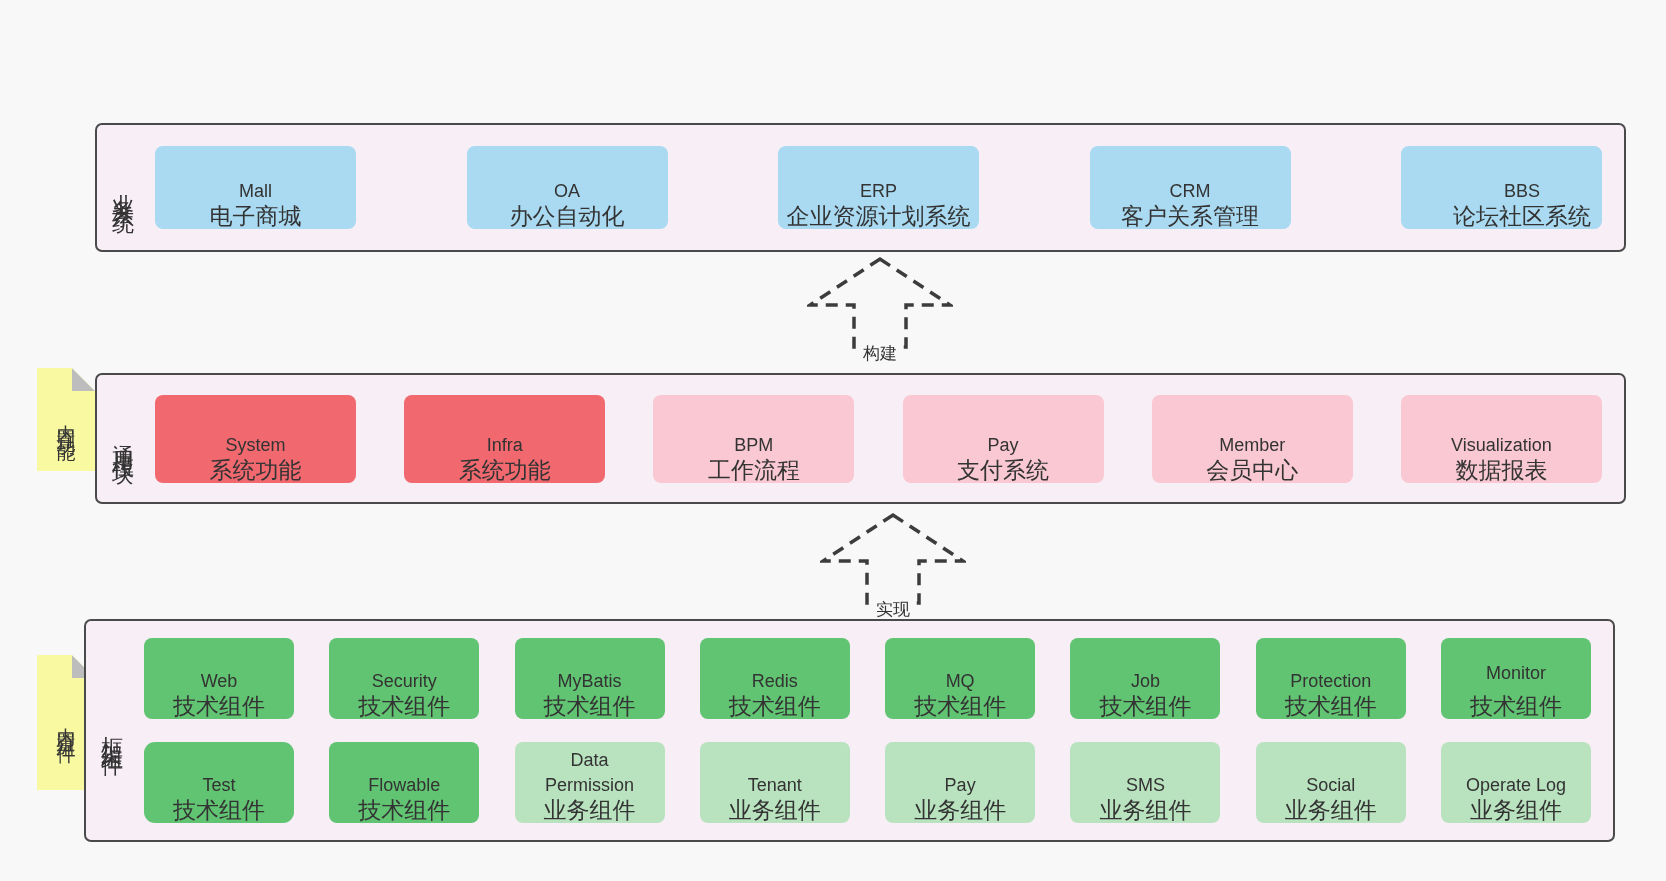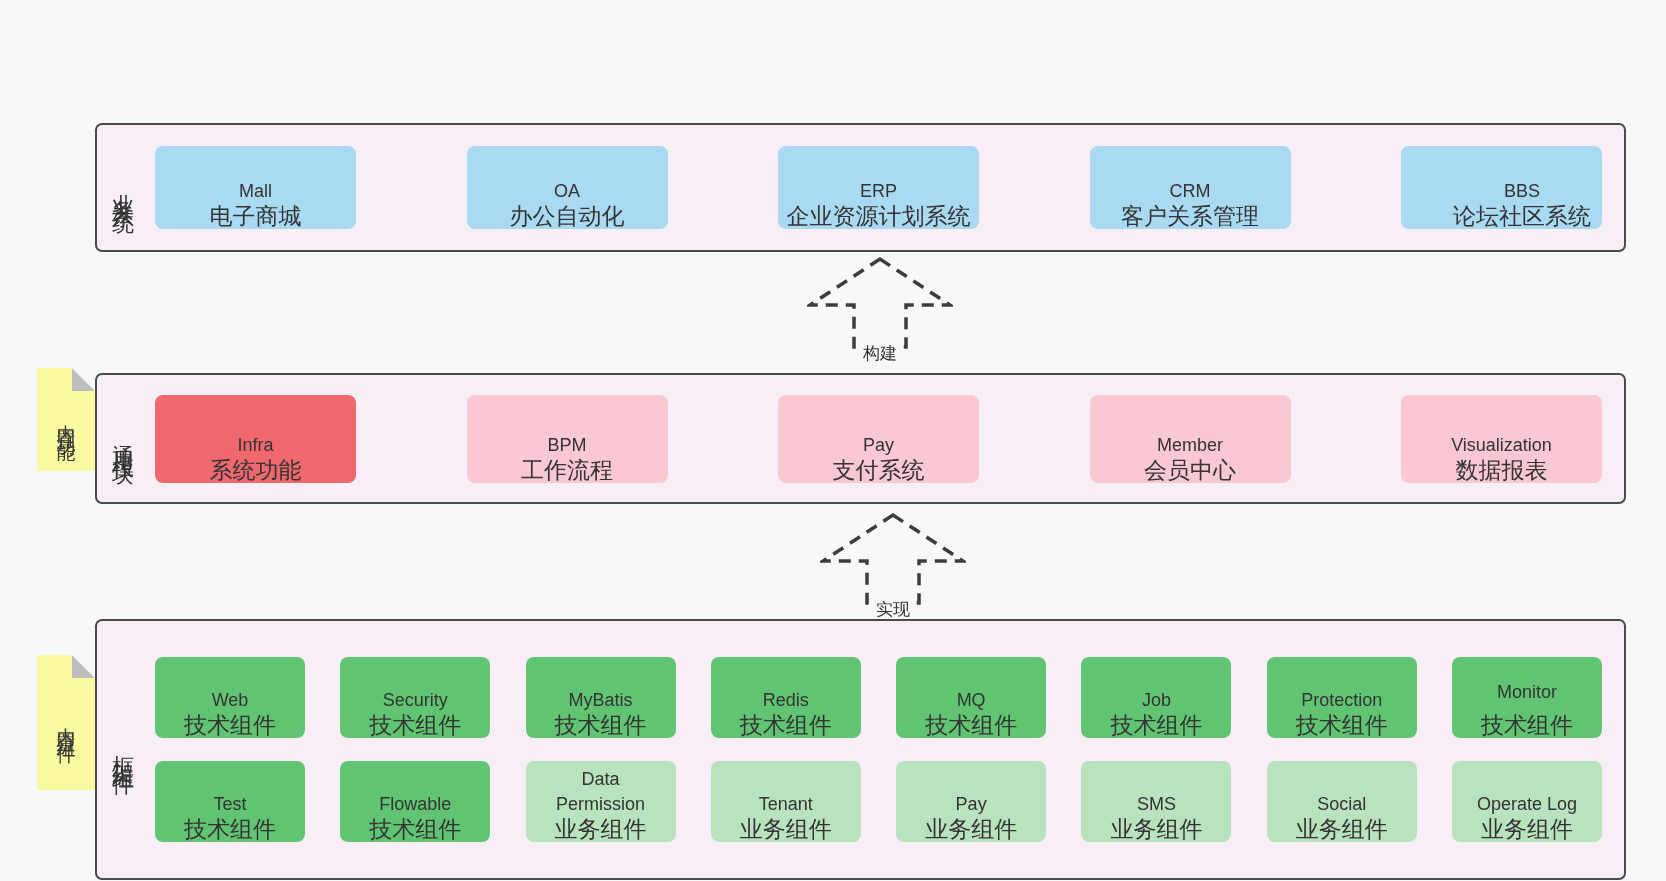--- a/index.html
+++ b/index.html
@@ -11,21 +11,21 @@
     color: var(--text, #333);
   }
   .panel {
     position: absolute;
     background: var(--panelBg);
     border: 2px solid var(--panelBorder);
     border-radius: 7px;
   }
   #panel-0 { left: 95px;  top: 123px; width: 1531px; height: 129px; }
   #panel-1 { left: 95px;  top: 373px; width: 1531px; height: 131px; }
-  #panel-2 { left: 95px;  top: 619px; width: 1531px; height: 261px; }
+  #panel-2 { left: 84px;  top: 619px; width: 1531px; height: 223px; }
 
   .vlabel {
     position: absolute;
     left: 11px; top: 50%;
     transform: translateY(-50%);
     writing-mode: vertical-rl;
     text-orientation: upright;
     font-size: 22px;
     letter-spacing: 6px;
     color: var(--text);
@@ -143,20 +143,24 @@
   <div class="sticky-tab" id="tab-1">
     <div class="fold"></div>
     <div class="tab-text">内置功能</div>
   </div>
 
   <section class="panel" id="panel-1">
     <div class="vlabel">通用模块</div>
     <div class="rows">
         <div class="row">
           <div class="box" style="background: var(--red);">
+    <div class="box-name">System</div>
+    <div class="box-sub">系统功能</div>
+  </div>
+          <div class="box" style="background: var(--red);">
     <div class="box-name">Infra</div>
     <div class="box-sub">系统功能</div>
   </div>
           <div class="box" style="background: var(--pink);">
     <div class="box-name">BPM</div>
     <div class="box-sub">工作流程</div>
   </div>
           <div class="box" style="background: var(--pink);">
     <div class="box-name">Pay</div>
     <div class="box-sub">支付系统</div>
@@ -216,21 +220,21 @@
           <div class="box" style="background: var(--greenDark);">
     <div class="box-name">Protection</div>
     <div class="box-sub">技术组件</div>
   </div>
           <div class="box" style="background: var(--greenDark); gap: 8px;">
     <div class="box-name">Monitor</div>
     <div class="box-sub">技术组件</div>
   </div>
         </div>
         <div class="row">
-          <div class="box" style="background: var(--greenDark);">
+          <div class="box" style="background: var(--greenDark); border-radius: 11px;">
     <div class="box-name">Test</div>
     <div class="box-sub">技术组件</div>
   </div>
           <div class="box" style="background: var(--greenDark);">
     <div class="box-name">Flowable</div>
     <div class="box-sub">技术组件</div>
   </div>
           <div class="box" style="background: var(--greenLight);">
     <div class="box-name">Data Permission</div>
     <div class="box-sub">业务组件</div>

